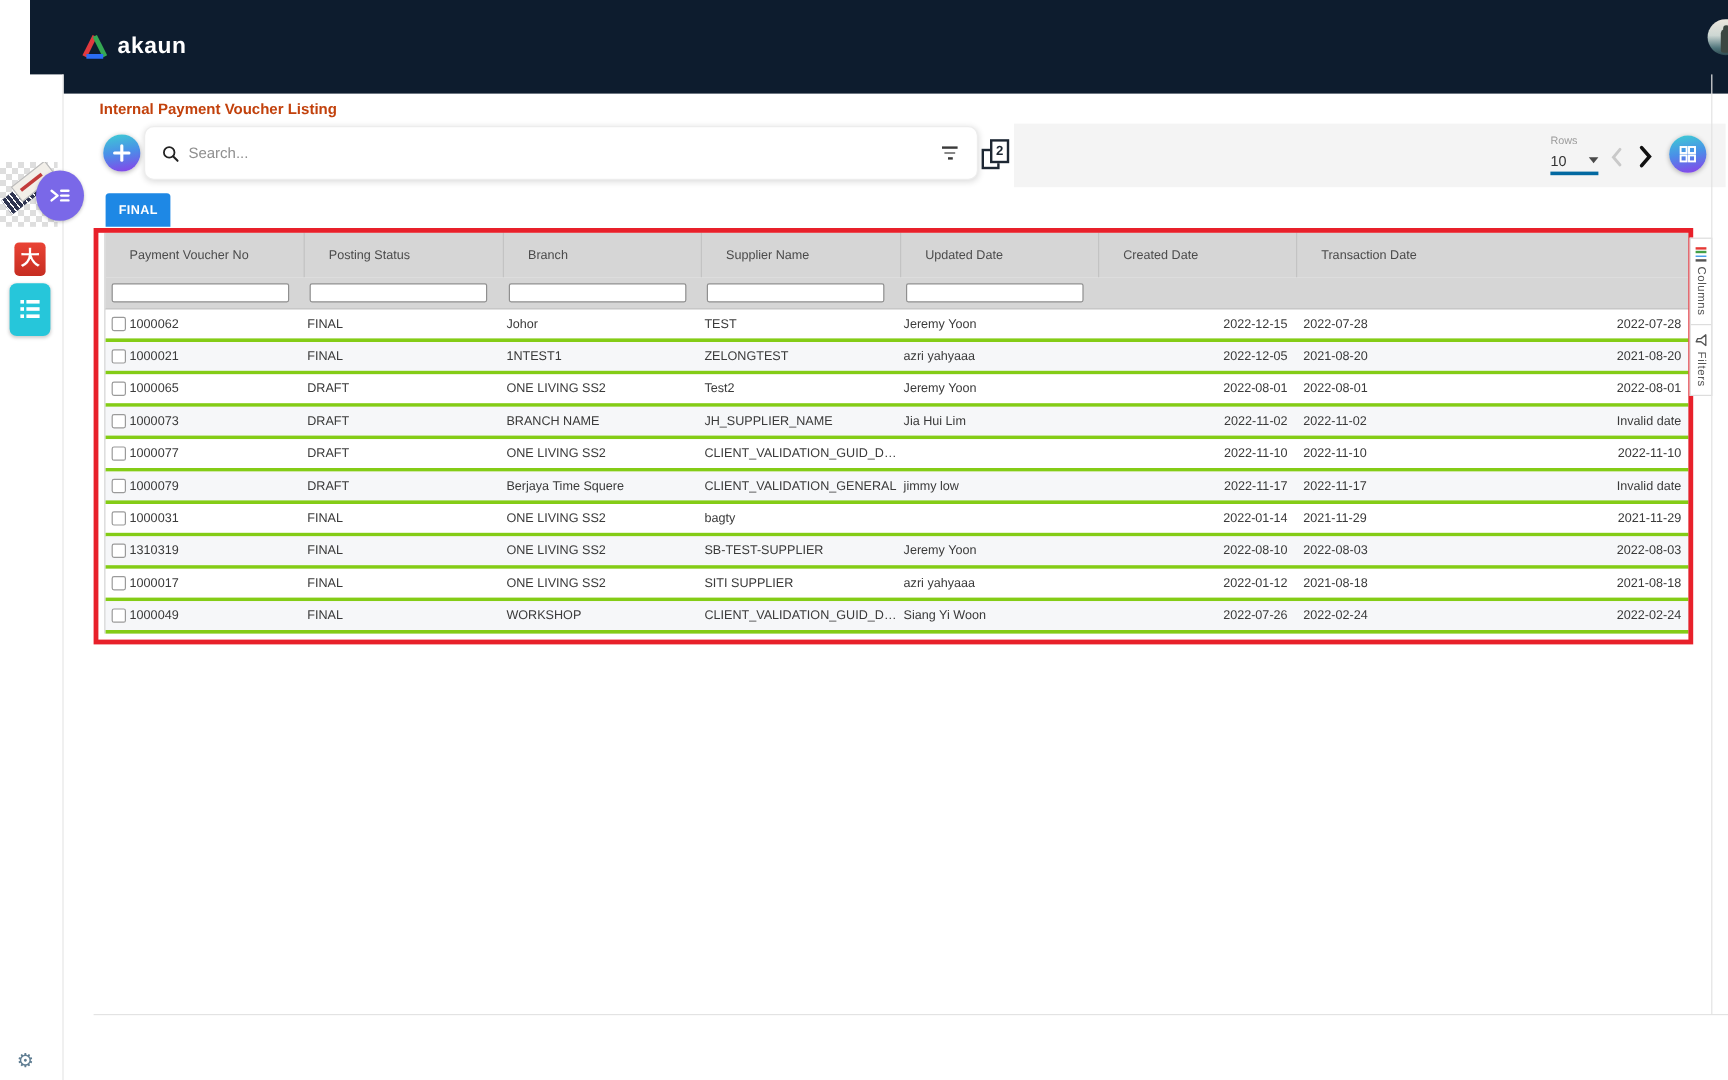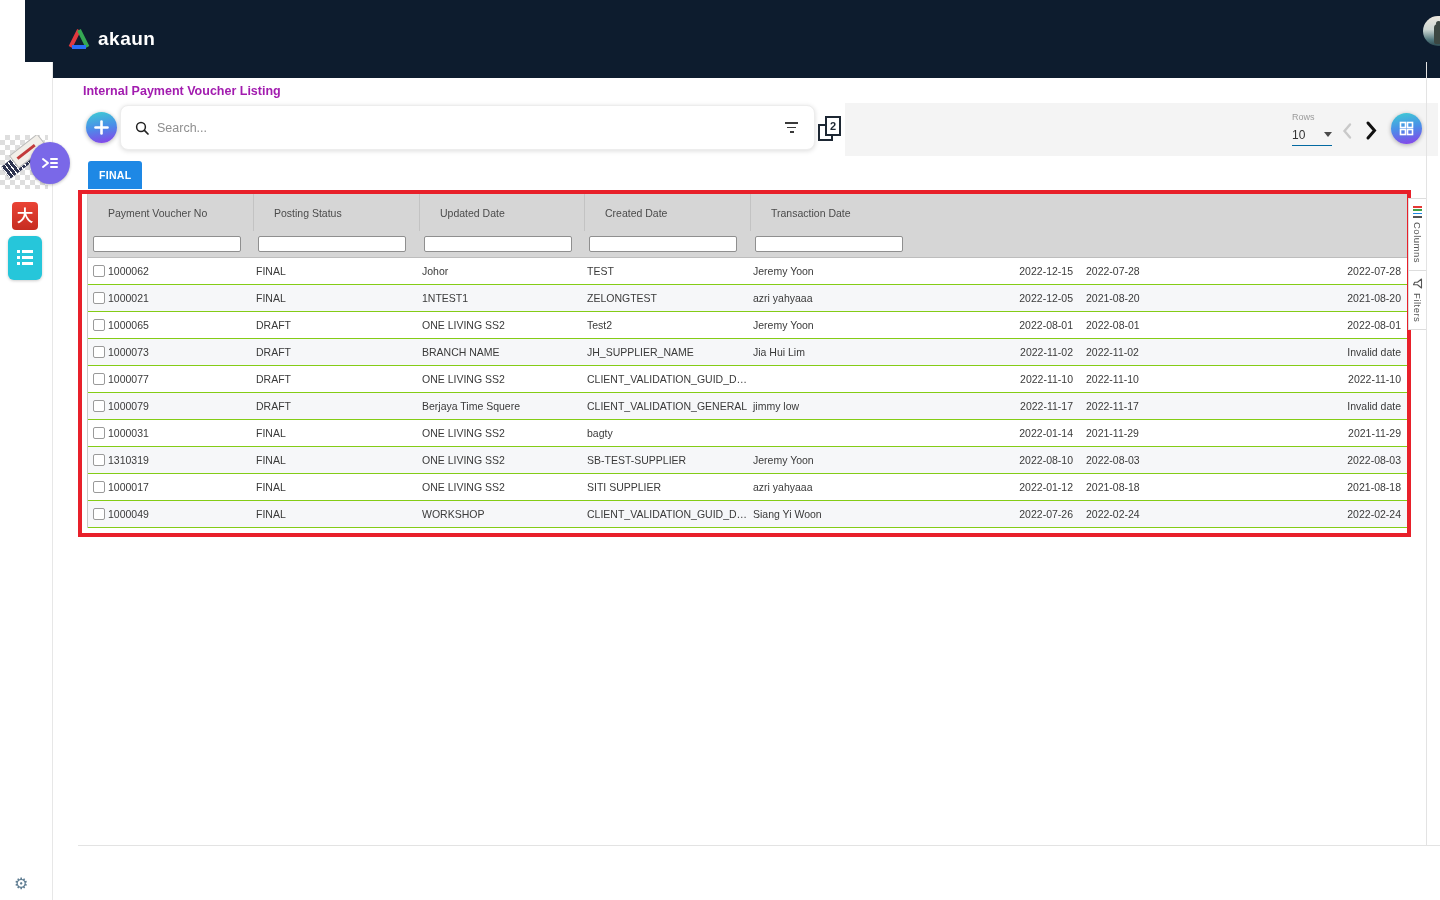--- a/index.html
+++ b/index.html
@@ -25,41 +25,41 @@
   .ticket-b:before { content:""; position:absolute; left:4px; top:5px; width:22px; height:3px; background:#c23b3b; }
   .side-badge { position:absolute; left:30px; top:80px; width:40px; height:42px; border-radius:50%; background:var(--sidebar_purple);
       display:flex; align-items:center; justify-content:center; box-shadow:0 1px 3px rgba(0,0,0,.25); }
   .pdf-icon { position:absolute; left:12px; top:140px; width:26px; height:28px; border-radius:4px;
       background:linear-gradient(180deg,#ea4335,#c62d21); color:#fff; font-size:16px; font-weight:bold; text-align:center; line-height:27px; }
   .list-app-icon { position:absolute; left:8px; top:174px; width:34px; height:44px; border-radius:6px; background:var(--sidebar_teal);
       display:flex; align-items:center; justify-content:center; box-shadow:0 1px 3px rgba(0,0,0,.2); }
   .gear-icon { position:absolute; left:14px; top:812px; font-size:16px; color:#5f7d92; }
 
   
-  .page-title { position:absolute; left:83px; top:84px; font-size:12.5px; font-weight:bold; color:#a21caf; }
+  .page-title { position:absolute; left:83px; top:84px; font-size:12.5px; font-weight:bold; color:#c2410c; }
 
   
   .toolbar-grey { position:absolute; left:845px; top:103px; width:593px; height:53px; background:#f4f4f4; }
   .add-btn { position:absolute; left:86px; top:112px; width:31px; height:31px; border-radius:50%; border:none; cursor:pointer;
       background:linear-gradient(170deg,var(--grad_teal) 0%,#4a8fe8 48%,var(--grad_purple) 100%);
       color:#fff; display:flex; align-items:center; justify-content:center; box-shadow:0 1px 4px rgba(0,0,0,.3); }
   .search-box { position:absolute; left:120px; top:105px; width:695px; height:45px; background:#fff; border:1px solid #ededed;
       border-radius:8px; box-shadow:0 1px 5px rgba(0,0,0,.14); display:flex; align-items:center; }
   .search-box input { flex:1; border:none; outline:none; font-size:12.5px; color:#1d4ed8; margin-left:8px; font-family:"Liberation Sans",sans-serif; }
   .search-box input::placeholder { color:#8f8f8f; }
   .search-glass { margin-left:14px; }
   .filter-lines { margin-right:16px; display:flex; flex-direction:column; gap:3px; align-items:center; }
   .filter-lines i { display:block; height:1.6px; background:#3a3a3a; }
   .filter-lines i:nth-child(1){ width:13px; } .filter-lines i:nth-child(2){ width:9px; } .filter-lines i:nth-child(3){ width:4px; }
   .copy-btn { position:absolute; left:818px; top:116px; width:23px; height:25px; background:transparent; border:none; cursor:pointer; }
   .copy-back { position:absolute; left:0; bottom:0; width:15px; height:17px; border:2px solid #1d2733; background:#fff; }
   .copy-front { position:absolute; right:0; top:0; width:16px; height:20px; border:2px solid #1d2733; background:#fff;
       font-size:11px; font-weight:bold; color:#1d2733; text-align:center; line-height:16px; }
   .rows-label { position:absolute; left:1292px; top:112px; font-size:9px; color:#9b9b9b; }
-  .rows-select { position:absolute; left:1292px; top:124px; width:40px; height:22px; border-bottom:1px solid #0369a1; cursor:pointer;
+  .rows-select { position:absolute; left:1292px; top:124px; width:40px; height:22px; border-bottom:3px solid #0369a1; cursor:pointer;
       font-size:12px; color:#333; display:flex; align-items:center; justify-content:space-between; }
   .rows-caret { width:0; height:0; border-left:4px solid transparent; border-right:4px solid transparent; border-top:5px solid #4a4a4a; }
   .pg-prev { position:absolute; left:1341px; top:122px; background:none; border:none; cursor:pointer; }
   .pg-next { position:absolute; left:1364px; top:120px; background:none; border:none; cursor:pointer; }
   .grid-btn { position:absolute; left:1391px; top:113px; width:31px; height:31px; border-radius:50%; border:none; cursor:pointer;
       background:linear-gradient(170deg,var(--grad_teal) 0%,#4a8fe8 48%,var(--grad_purple) 100%);
       display:flex; align-items:center; justify-content:center; box-shadow:0 1px 4px rgba(0,0,0,.3); }
 
   
   .final-tab { position:absolute; left:88px; top:161px; height:28px; padding:0 11px; background:var(--accent_blue); color:#fff;
@@ -69,21 +69,21 @@
   .table { position:absolute; left:87px; top:194px; width:1321px; background:#fff; border-left:1px solid #c9c9c9; border-right:1px solid #c9c9c9; font-size:10.5px; color:#3a3a3a; }
   .t-grid { display:grid; grid-template-columns:18px 148px 166px 165px 166px 165px 165px 165px 163px; align-items:center; }
   .t-head { height:37px; background:var(--header_grey); color:#4b4b4b; }
   .t-head .hcell { padding-left:20px; height:100%; display:flex; align-items:center; border-right:1px solid #c3c3c3; }
   .t-head .hcell:last-child { border-right:none; }
   .t-head .h-first { grid-column:1 / 3; }
   .t-filter { height:27px; background:var(--header_grey); border-bottom:1px solid #bdbdbd; }
   .t-filter .f-first { grid-column:1 / 3; }
   .t-filter input { width:148px; height:16px; margin-left:4px; border:1px solid #8f8f8f; border-radius:2px; background:#fff; outline:none; font-size:10px; padding:0 3px; }
   .t-filter .f-first input { margin-left:5px; }
-  .t-row { height:27px; border-bottom:1px solid #84cc16; background:#fff; cursor:pointer; }
+  .t-row { height:27px; border-bottom:3px solid #84cc16; background:#fff; cursor:pointer; }
   .t-row:nth-child(even) { background:#f6f7f9; }
   .cell { padding-left:2px; overflow:hidden; white-space:nowrap; text-overflow:ellipsis; }
   .cell.right { text-align:right; padding-right:8px; }
   .cell.created-col { padding-left:5px; }
   .cb-cell { display:flex; justify-content:flex-start; padding-left:5px; }
   .t-row input[type=checkbox] { appearance:none; width:12px; height:12px; border:1.5px solid #9a9a9a; border-radius:2px; background:#fff; cursor:pointer; }
 
   
   .highlight-box { position:absolute; left:78px; top:190px; width:1333px; height:347px; border:4px solid var(--highlight_red); pointer-events:none; }
 
@@ -201,20 +201,22 @@
       <rect x="8.5" y="8.5" width="5" height="5" stroke="#fff" stroke-width="1.6" fill="none"></rect>
     </svg>
   </button>
 
   <button class="final-tab">FINAL</button>
 
   <div class="table">
     <div class="t-grid t-head">
       <div class="hcell h-first">Payment Voucher No</div>
       <div class="hcell">Posting Status</div>
+      <div class="hcell">Branch</div>
+      <div class="hcell">Supplier Name</div>
       <div class="hcell">Updated Date</div>
       <div class="hcell">Created Date</div>
       <div class="hcell">Transaction Date</div>
     </div>
     <div class="t-grid t-filter">
       <div class="f-first"><input type="text" style=""></div>
       <div><input type="text" style=""></div>
       <div><input type="text" style=""></div>
       <div><input type="text" style=""></div>
       <div><input type="text" style=""></div>

